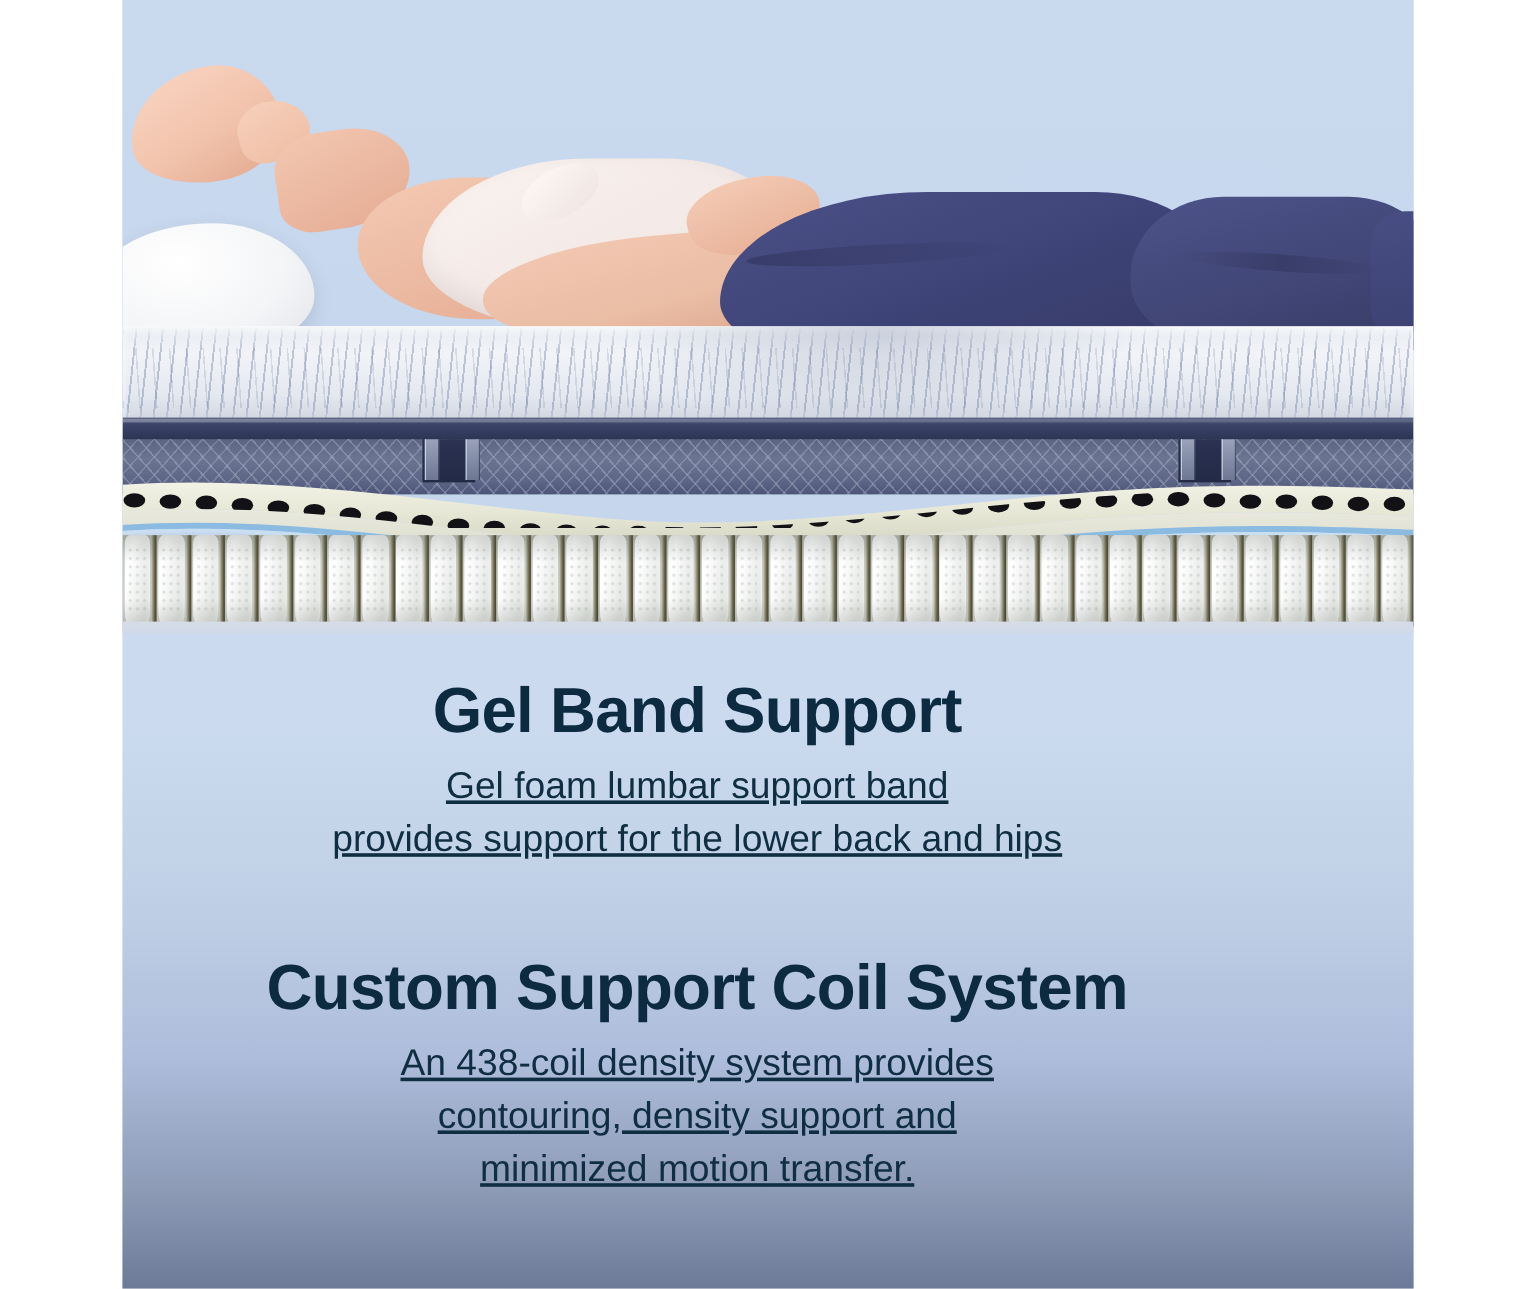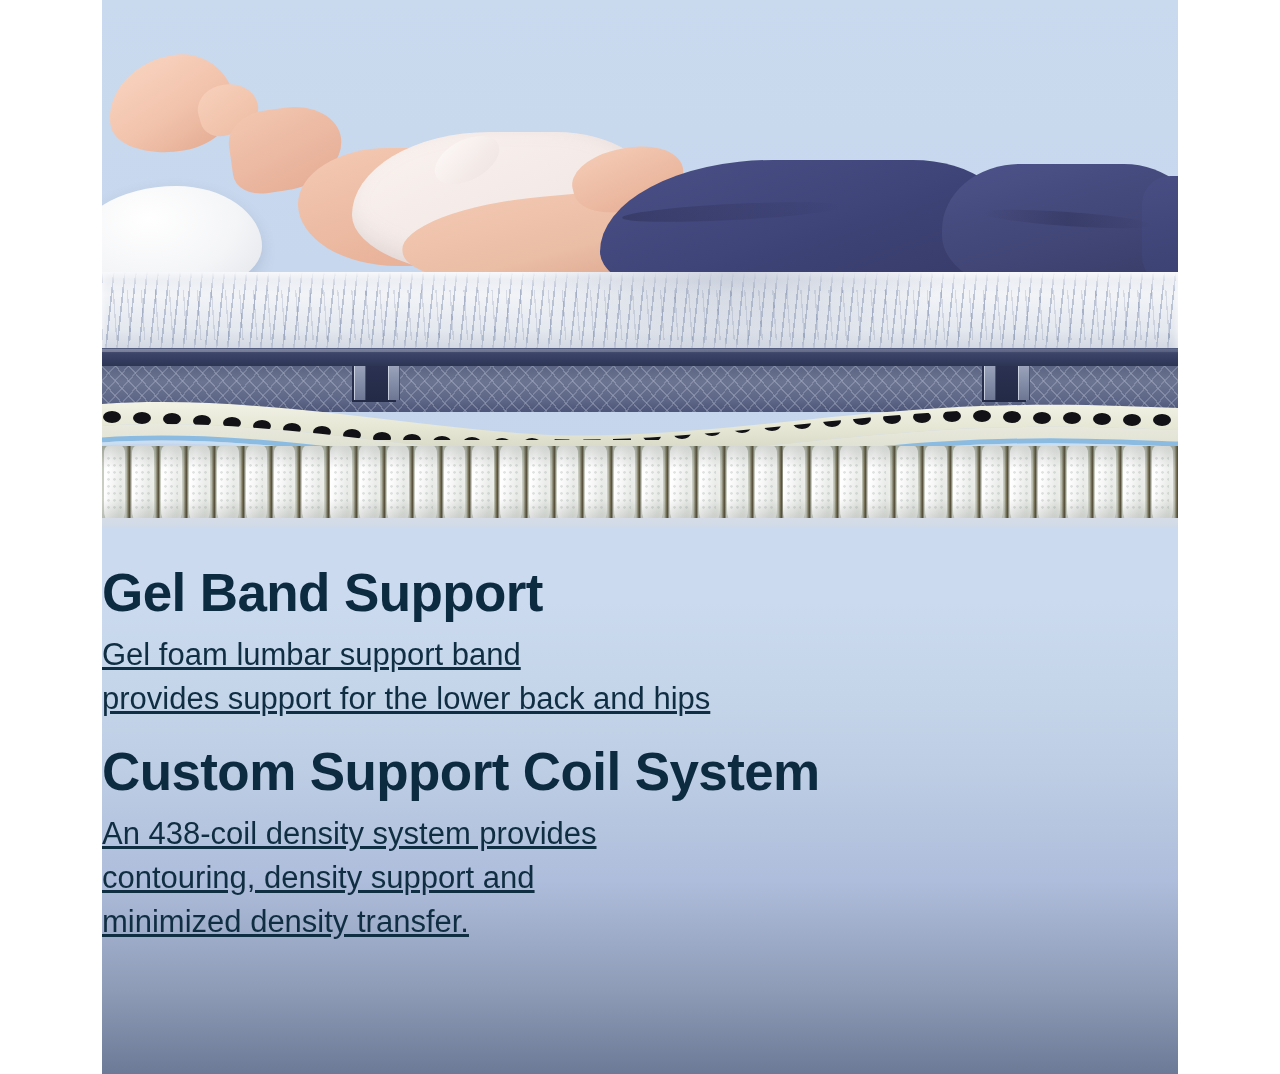--- a/index.html
+++ b/index.html
@@ -129,24 +129,24 @@
       background:linear-gradient(90deg,rgba(255,255,255,0),#6b6449 55%,#4e4937 80%,rgba(255,255,255,0));
       filter:blur(.4px); }
   #coil-shade { position:absolute; left:0; top:0; width:1076px; height:76px;
       background:linear-gradient(to bottom, rgba(70,80,70,.22) 0%, rgba(70,80,70,0) 30%,
                  rgba(60,70,60,0) 70%, rgba(55,62,55,.18) 100%); }
 
   #base-strip { position:absolute; left:0; top:518px; width:1076px; height:10px;
       background:linear-gradient(to bottom,#d6dde7,#cfd9e8); }
 
   
-  #copy { position:absolute; left:0; top:528px; width:958px; }
+  #copy { position:absolute; left:0; top:528px; width:958px; text-align:center; }
   .h-big { color:#0d2b40; font-weight:bold; letter-spacing:-.6px; }
   .h1 { font-size:53px; line-height:1; margin-top:38px; }
-  .h2 { font-size:53px; line-height:1; margin-top:24px; }
+  .h2 { font-size:53px; line-height:1; margin-top:76px; }
   .body { color:#102e42; font-size:31px; line-height:1.42; margin-top:14px;text-decoration:underline; }
 </style>
 </head>
 <body>
 
 <div id="stage">
   <div id="panel">
 
     <div id="photo">
 
@@ -459,18 +459,18 @@
       <div class="h-big h1">Gel Band Support</div>
       <div class="body">
         <div>Gel foam lumbar support band</div>
         <div>provides support for the lower back and hips</div>
       </div>
 
       <div class="h-big h2">Custom Support Coil System</div>
       <div class="body">
         <div>An 438-coil density system provides</div>
         <div>contouring, density support and</div>
-        <div>minimized density transfer.</div>
+        <div>minimized motion transfer.</div>
       </div>
     </div>
 
   </div>
 </div>
 
 </body></html>

